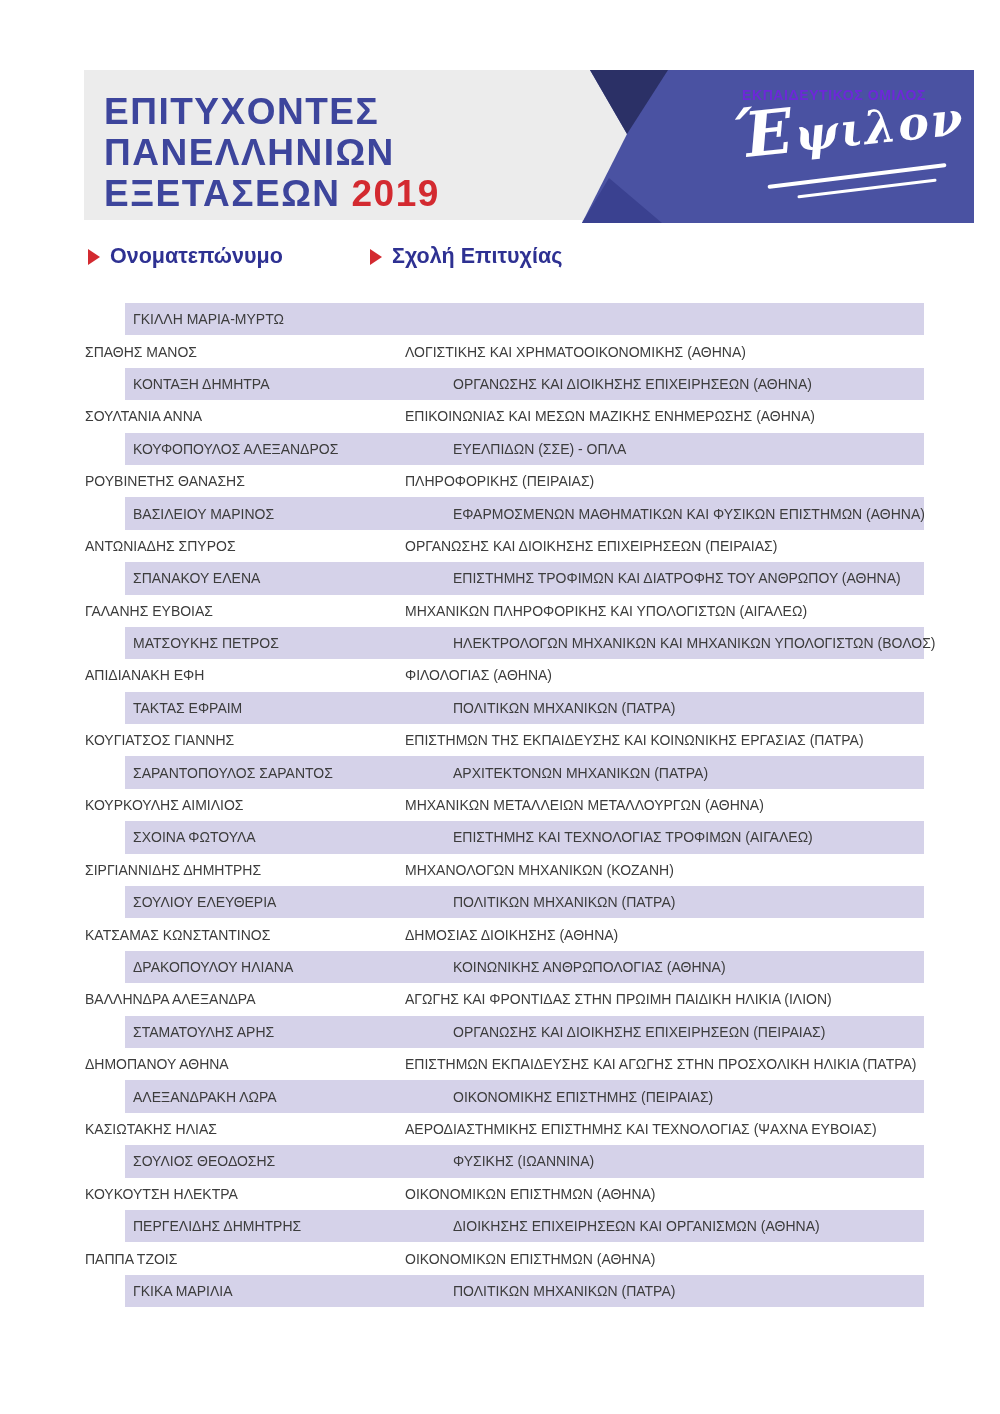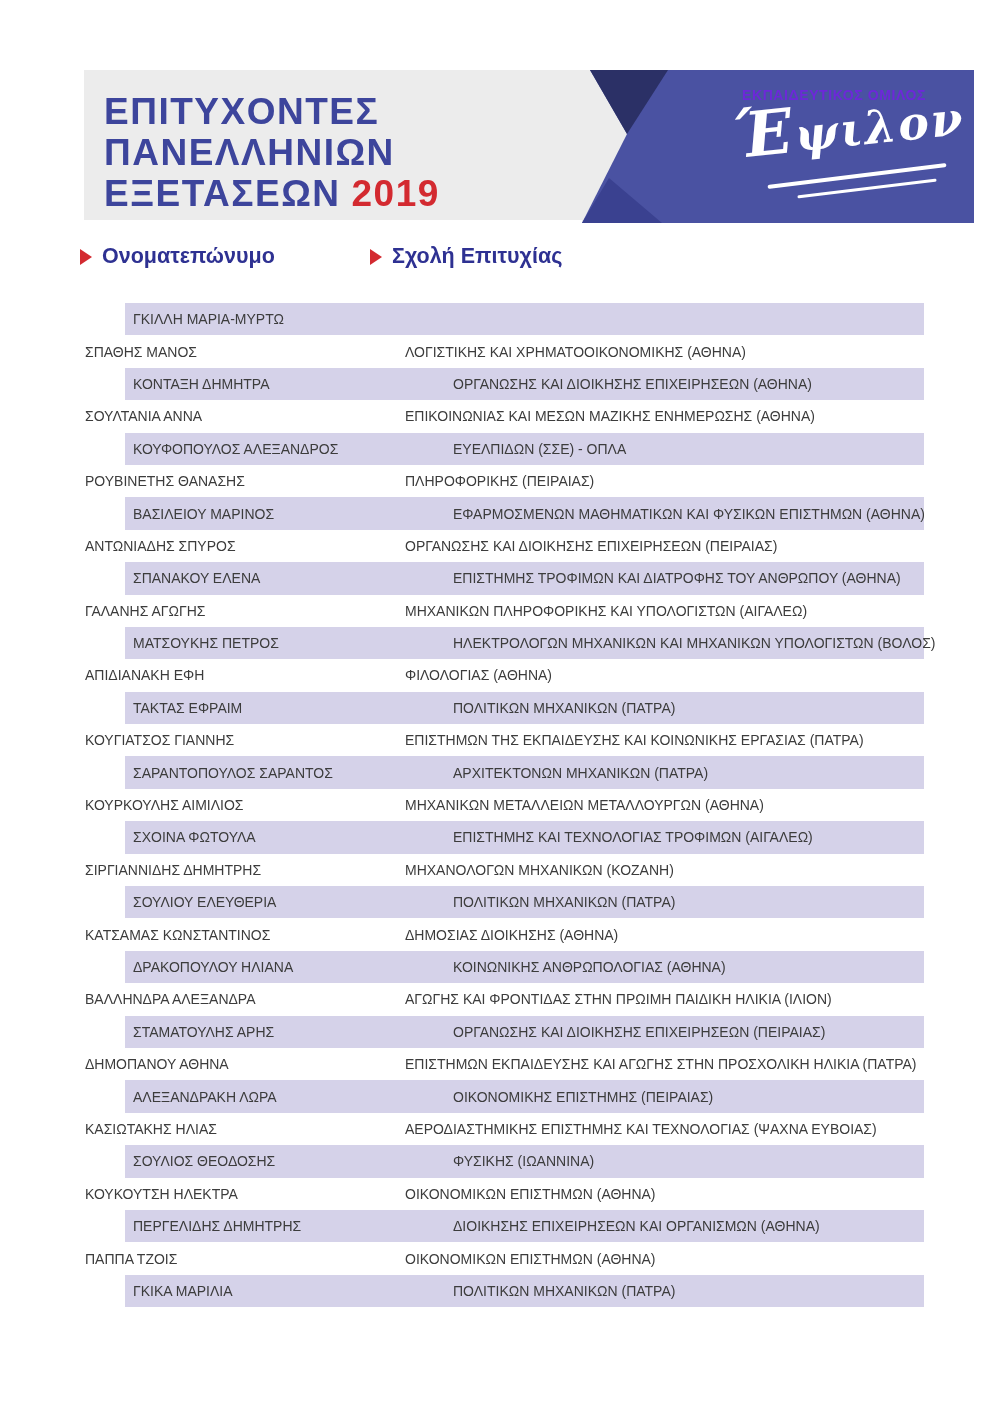--- a/index.html
+++ b/index.html
@@ -45,21 +45,21 @@
     transform:rotate(-7deg);
   }
   .swoosh.s1{left:185px;top:104px;width:180px;height:4px;}
   .swoosh.s2{left:215px;top:117px;width:140px;height:3px;}
 
   
   .colh{
     position:absolute;top:244px;display:flex;align-items:center;gap:10px;
     font-size:21.5px;font-weight:bold;color:#2e3192;white-space:nowrap;
   }
-  .colh-name{left:80px;}
+  .colh-name{left:88px;}
   .colh-school{left:370px;}
   .arrow{
     width:0;height:0;flex:none;
     border-left:12px solid #d32a30;
     border-top:8px solid transparent;
     border-bottom:8px solid transparent;
   }
 
   
   .table{position:absolute;left:77px;top:303px;width:847px;}
@@ -136,21 +136,21 @@
       </div>
       <div class="row">
         <div class="cell-name">ΑΝΤΩΝΙΑΔΗΣ ΣΠΥΡΟΣ</div>
         <div class="cell-school">ΟΡΓΑΝΩΣΗΣ ΚΑΙ ΔΙΟΙΚΗΣΗΣ ΕΠΙΧΕΙΡΗΣΕΩΝ (ΠΕΙΡΑΙΑΣ)</div>
       </div>
       <div class="row odd">
         <div class="cell-name">ΣΠΑΝΑΚΟΥ ΕΛΕΝΑ</div>
         <div class="cell-school">ΕΠΙΣΤΗΜΗΣ ΤΡΟΦΙΜΩΝ ΚΑΙ ΔΙΑΤΡΟΦΗΣ ΤΟΥ ΑΝΘΡΩΠΟΥ (ΑΘΗΝΑ)</div>
       </div>
       <div class="row">
-        <div class="cell-name">ΓΑΛΑΝΗΣ ΑΓΩΓΗΣ</div>
+        <div class="cell-name">ΓΑΛΑΝΗΣ ΕΥΒΟΙΑΣ</div>
         <div class="cell-school">ΜΗΧΑΝΙΚΩΝ ΠΛΗΡΟΦΟΡΙΚΗΣ ΚΑΙ ΥΠΟΛΟΓΙΣΤΩΝ (ΑΙΓΑΛΕΩ)</div>
       </div>
       <div class="row odd">
         <div class="cell-name">ΜΑΤΣΟΥΚΗΣ ΠΕΤΡΟΣ</div>
         <div class="cell-school">ΗΛΕΚΤΡΟΛΟΓΩΝ ΜΗΧΑΝΙΚΩΝ ΚΑΙ ΜΗΧΑΝΙΚΩΝ ΥΠΟΛΟΓΙΣΤΩΝ (ΒΟΛΟΣ)</div>
       </div>
       <div class="row">
         <div class="cell-name">ΑΠΙΔΙΑΝΑΚΗ ΕΦΗ</div>
         <div class="cell-school">ΦΙΛΟΛΟΓΙΑΣ (ΑΘΗΝΑ)</div>
       </div>

